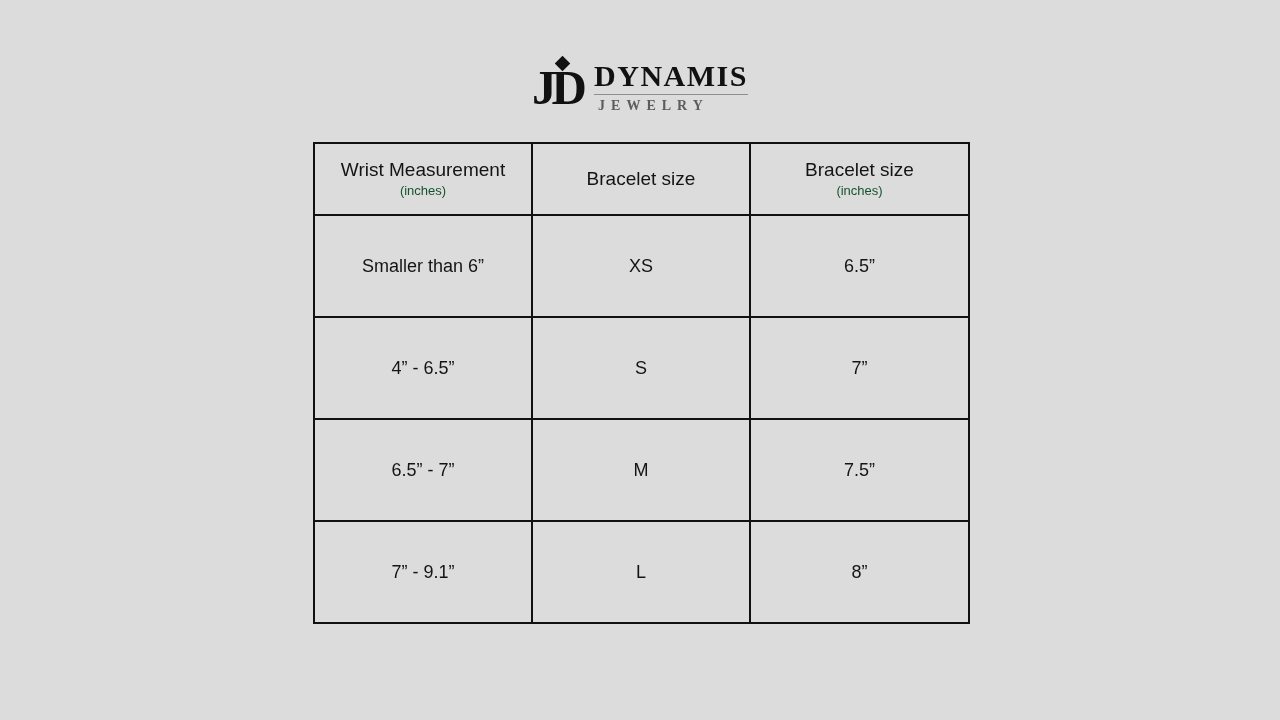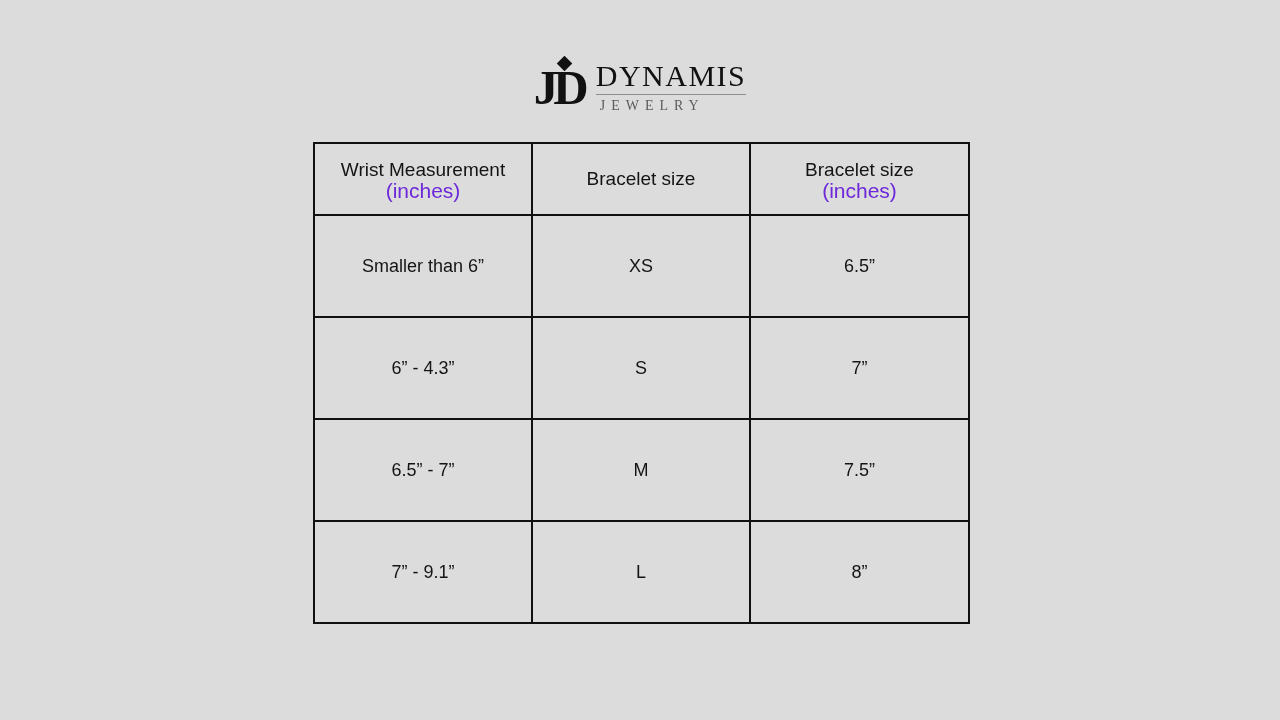--- a/index.html
+++ b/index.html
@@ -58,20 +58,21 @@
     width: 11px;
     height: 11px;
     background: #111;
     transform: rotate(45deg);
   }
   .logo-words {
     display: flex;
     flex-direction: column;
     align-items: stretch;
     padding-top: 2px;
+    font-weight: bold;
   }
   .logo-top {
     font-family: "Liberation Serif", serif;
     font-size: 30px;
     letter-spacing: 1.5px;
     color: #111;
     line-height: 32px;
   }
   .logo-rule {
     height: 1px;
@@ -121,23 +122,23 @@
   col.c2 { width: 218px; }
   col.c3 { width: 219px; }
 
   .hdr-main {
     display: block;
     font-size: 19px;
     line-height: 22px;
   }
   .hdr-sub {
     display: block;
-    font-size: 21px;
+    font-size: 13px;
     line-height: 19px;
-    color: #6d28d9;
+    color: #14532d;
   }
 </style>
 </head>
 <body>
 
 <div class="page">
 
   <div class="logo-block">
     <div class="logo">
       <div class="logo-mark">
@@ -174,21 +175,21 @@
           </th>
         </tr>
       </thead>
       <tbody>
         <tr>
           <td>Smaller than 6”</td>
           <td>XS</td>
           <td>6.5”</td>
         </tr>
         <tr>
-          <td>6” - 4.3”</td>
+          <td>4” - 6.5”</td>
           <td>S</td>
           <td>7”</td>
         </tr>
         <tr>
           <td>6.5” - 7”</td>
           <td>M</td>
           <td>7.5”</td>
         </tr>
         <tr>
           <td>7” - 9.1”</td>

